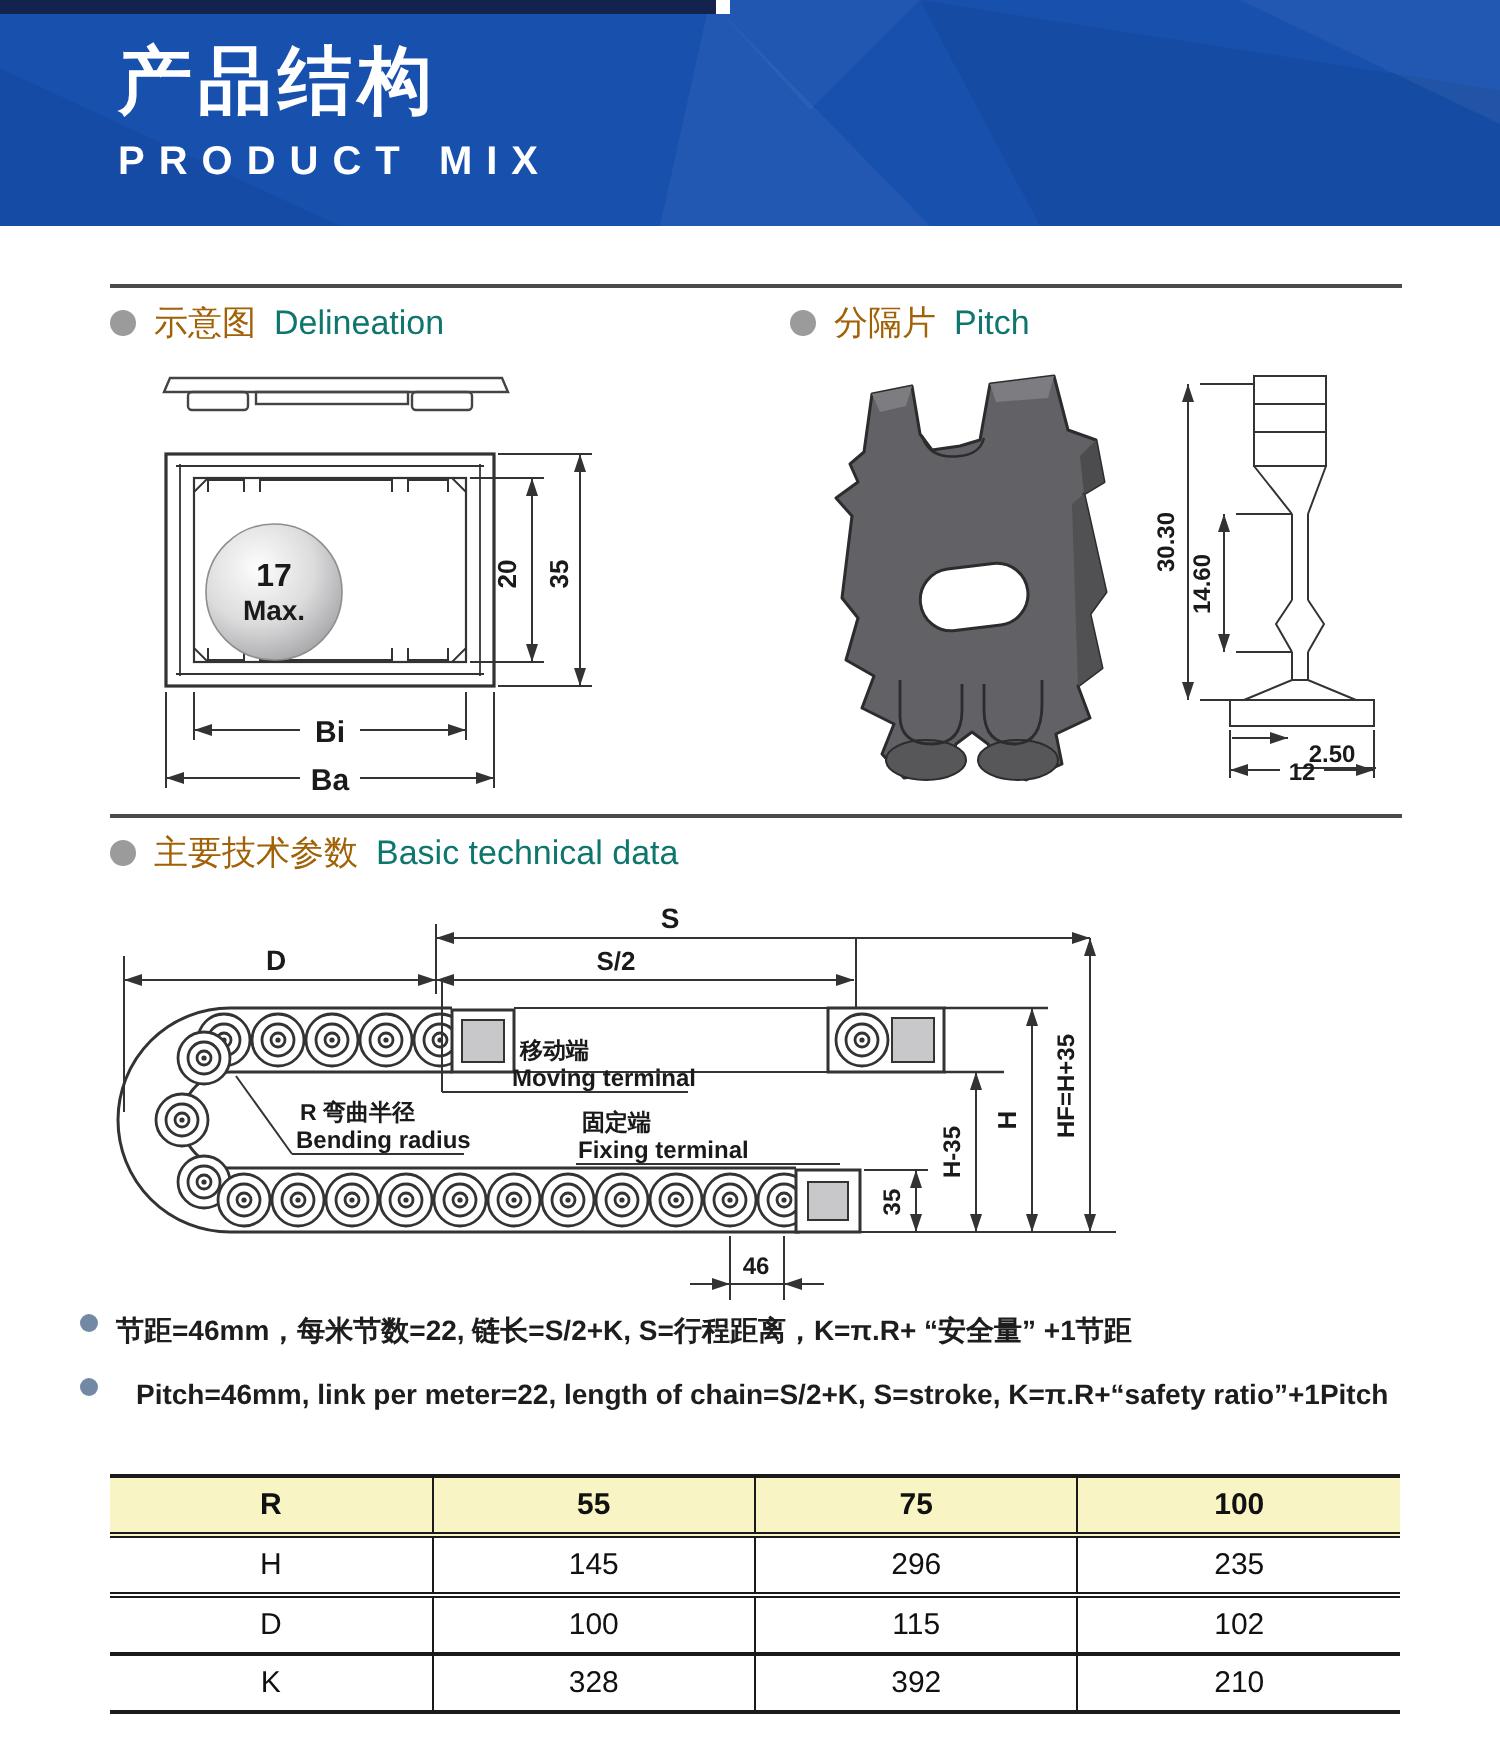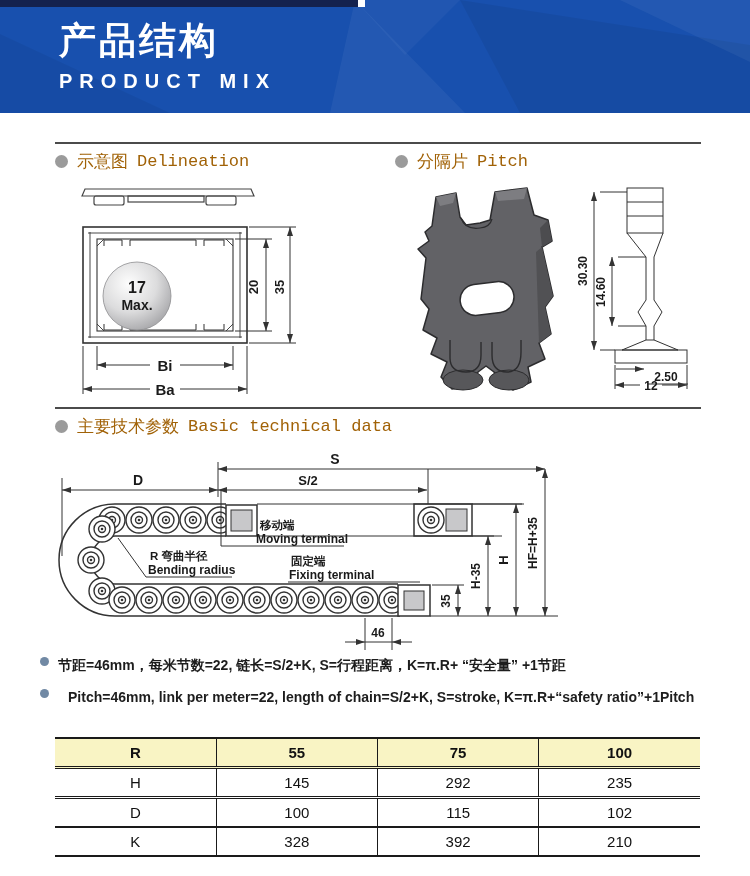--- a/index.html
+++ b/index.html
@@ -11,21 +11,21 @@
   .topbar{position:absolute;top:0;left:0;width:358px;height:7px;background:#14224e;}
   .topnotch{position:absolute;top:0;left:358px;width:7px;height:7px;background:#fff;}
   .btext{position:absolute;left:40px;top:20px;color:#fff;margin-left:19px;}
   .btitle{font-size:37px;font-weight:bold;letter-spacing:3px;line-height:1.15;}
   .bsub{font-size:20px;font-weight:bold;letter-spacing:7px;margin-top:7px;}
   
   .rule{position:absolute;left:55px;width:646px;height:2px;background:#4b4b4b;}
   .sechead{position:absolute;display:flex;align-items:center;gap:9px;font-size:17px;white-space:nowrap;}
   .dot{width:13px;height:13px;border-radius:50%;background:#9b9b9b;flex:none;}
   .zh{color:#a16207;font-weight:normal;}
-  .en{color:#a16207;font-family:Liberation Mono, monospace;}
+  .en{color:#0f766e;}
   
   .note{position:absolute;left:40px;display:flex;align-items:flex-start;gap:9px;
         font-size:14px;font-weight:bold;color:#1d1d1d;white-space:nowrap;}
   .ndot{width:9px;height:9px;border-radius:50%;background:#7189a4;flex:none;}
   
   table.spec{position:absolute;left:55px;top:737px;width:645px;border-collapse:collapse;
              font-size:15px;color:#111;table-layout:fixed;}
   .spec td,.spec th{height:27px;text-align:center;padding:0;font-weight:normal;}
   .spec tr :nth-child(n+2){border-left:1.5px solid #1a1a1a;text-align:center;}
   .spec thead th{background:#f9f4c4;border-top:2.5px solid #1a1a1a;
@@ -279,21 +279,21 @@
         <th>R</th>
         <th>55</th>
         <th>75</th>
         <th>100</th>
       </tr>
     </thead>
     <tbody>
       <tr>
         <td>H</td>
         <td>145</td>
-        <td>292</td>
+        <td>296</td>
         <td>235</td>
       </tr>
       <tr>
         <td>D</td>
         <td>100</td>
         <td>115</td>
         <td>102</td>
       </tr>
       <tr>
         <td>K</td>

